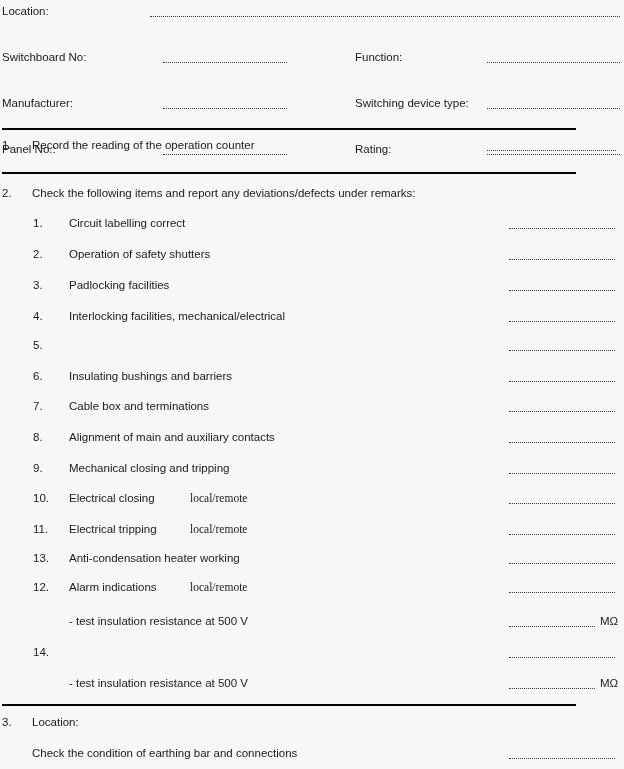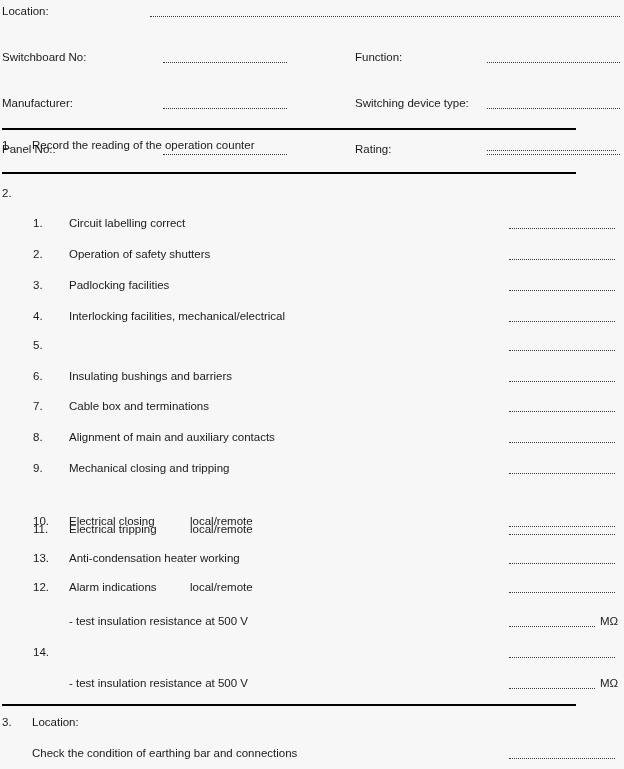--- a/index.html
+++ b/index.html
@@ -104,20 +104,21 @@
     position: absolute;
     left: 69px;
     line-height: 22px;
     white-space: nowrap;
   }
   .it-alt {
     position: absolute;
     left: 190px;
     line-height: 22px;
     white-space: nowrap;
+    font-family: Liberation Serif, serif;
   }
   .it-dots {
     position: absolute;
     left: 509px;
     right: 9px;
     bottom: 5px;
     border-bottom: 1.5px dotted #3a3a3a;
     height: 0;
   }
   .it-dots-short {
@@ -194,20 +195,21 @@
   <div class="sec" style="top:134px">
     <span class="sec-num">1.</span>
     <span class="sec-txt">Record the reading of the operation counter</span>
     <span class="sec-dots"></span>
   </div>
 
   <div class="rule" style="top:172px"></div>
 
   <div class="sec" style="top:182px">
     <span class="sec-num">2.</span>
+    <span class="sec-txt">Check the following items and report any deviations/defects under remarks:</span>
   </div>
 
   <div class="item" style="top:212px">
     <span class="it-num">1.</span>
     <span class="it-txt">Circuit labelling correct</span>
     <span class="it-dots"></span>
   </div>
 
   <div class="item" style="top:243px">
     <span class="it-num">2.</span>
@@ -249,21 +251,21 @@
     <span class="it-txt">Alignment of main and auxiliary contacts</span>
     <span class="it-dots"></span>
   </div>
 
   <div class="item" style="top:457px">
     <span class="it-num">9.</span>
     <span class="it-txt">Mechanical closing and tripping</span>
     <span class="it-dots"></span>
   </div>
 
-  <div class="item" style="top:510px">
+  <div class="item" style="top:487px">
     <span class="it-num">10.</span>
     <span class="it-txt">Electrical closing</span>
     <span class="it-alt">local/remote</span>
     <span class="it-dots"></span>
   </div>
 
   <div class="item" style="top:518px">
     <span class="it-num">11.</span>
     <span class="it-txt">Electrical tripping</span>
     <span class="it-alt">local/remote</span>

